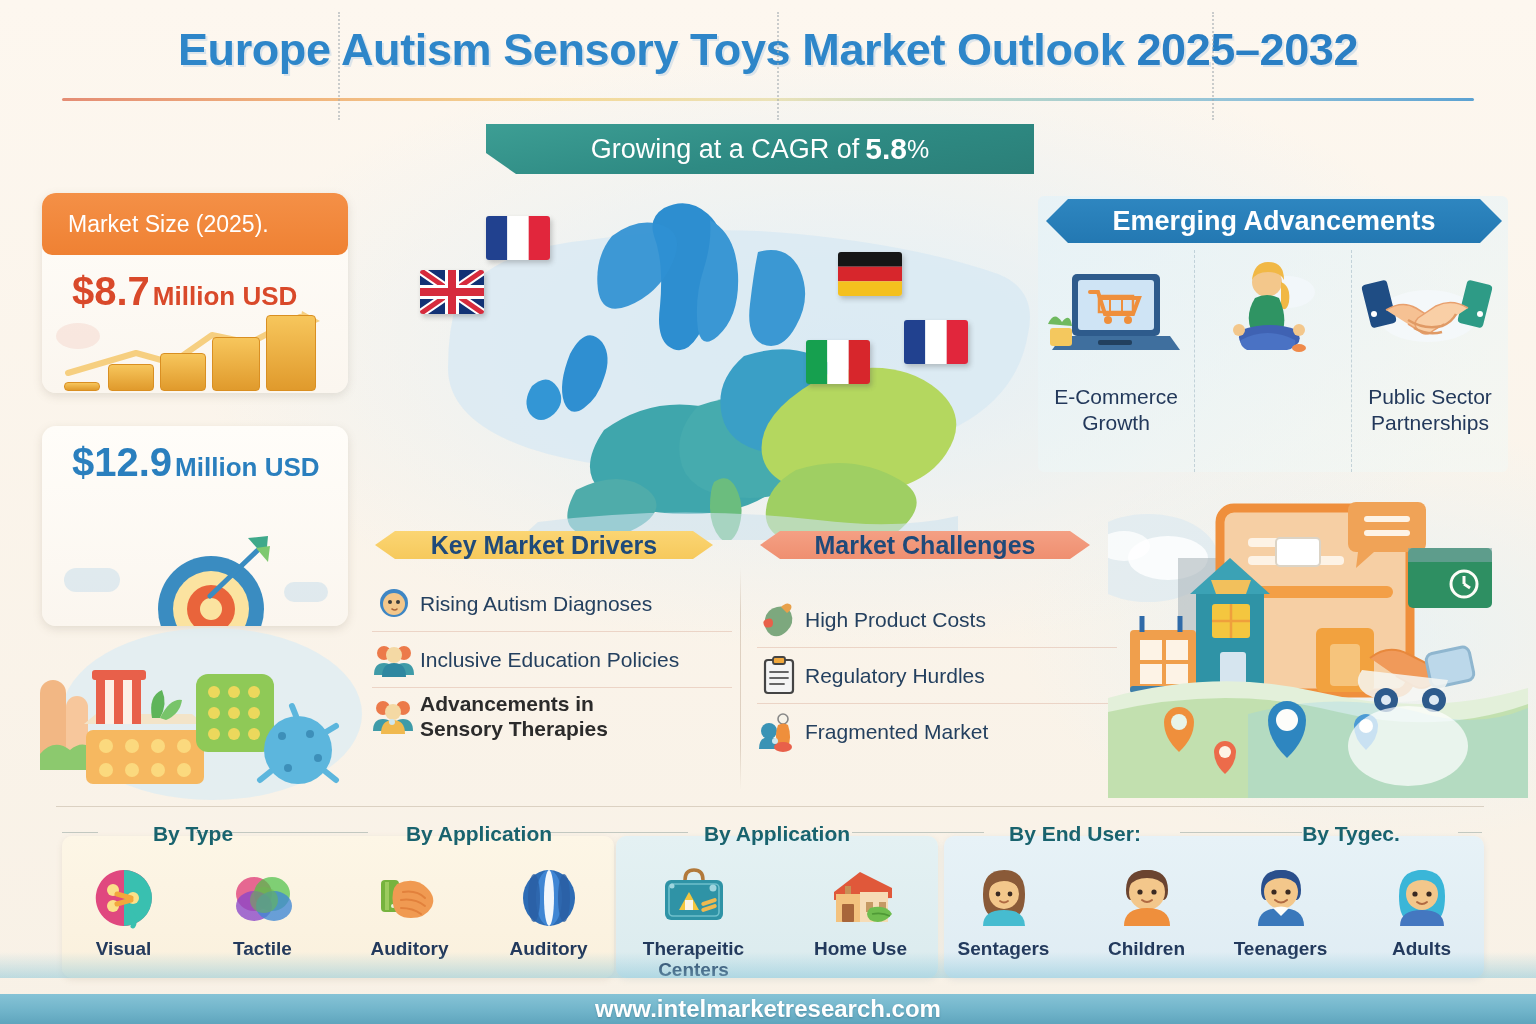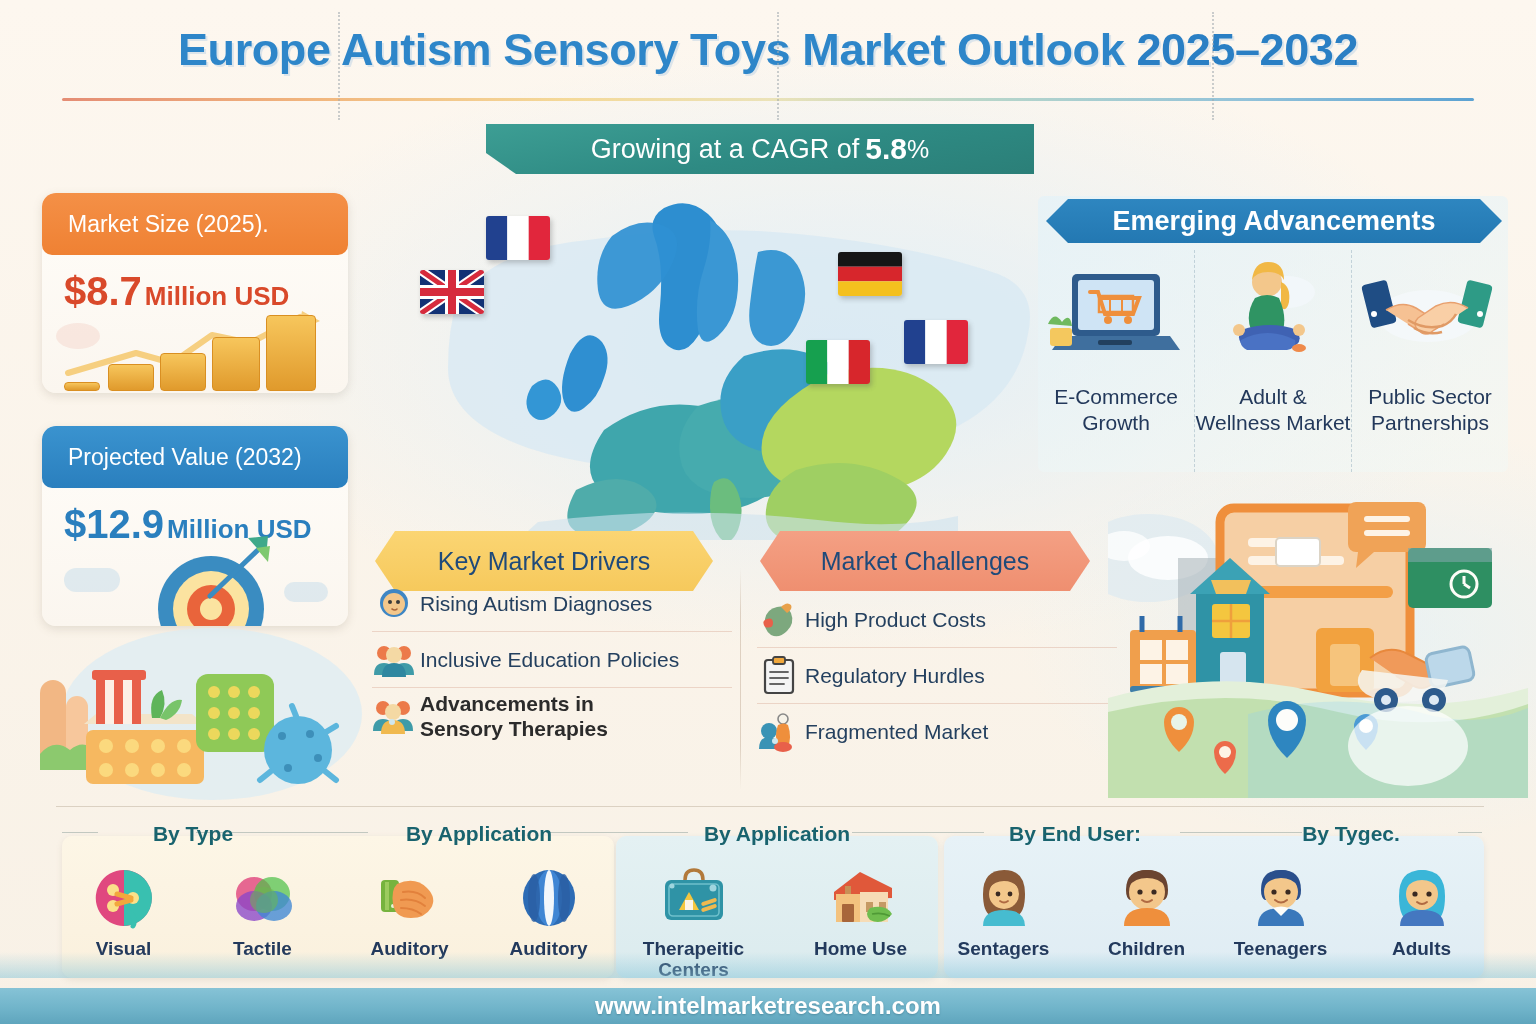--- a/index.html
+++ b/index.html
@@ -68,21 +68,21 @@
   }
   .stat-card.orange { left: 42px; top: 193px; height: 200px; }
   .stat-card.blue   { left: 42px; top: 426px; height: 200px; }
   .stat-head {
     height: 62px; display: flex; align-items: center; padding-left: 26px;
     color: #fff; font-size: 23px;
     border-radius: 12px 12px 10px 10px;
   }
   .stat-card.orange .stat-head { background: linear-gradient(#f49047, #ef8133); }
   .stat-card.blue   .stat-head { background: linear-gradient(#3a93cf, #2a7fbe); }
-  .stat-value { padding: 14px 8px 0 22px; white-space: nowrap; }
+  .stat-value { padding: 14px 8px 0 22px; white-space: nowrap; margin-left: 8px; }
   .stat-value .num { font-size: 40px; font-weight: bold; }
   .stat-value .unit { font-size: 26px; font-weight: bold; margin-left: 3px; }
   .stat-card.orange .num, .stat-card.orange .unit { color: #d9492a; }
   .stat-card.blue .num, .stat-card.blue .unit { color: #2a7fbe; }
 
   
   .coins { position: absolute; bottom: 0; left: 0; width: 100%; height: 96px; }
   .coin-stack { position: absolute; bottom: 2px; border-radius: 4px;
     background: linear-gradient(#f7c65c, #e09a2c); border: 1px solid #d98f22; }
   .arrow-line { position: absolute; bottom: 14px; left: 22px; width: 262px; height: 70px; }
@@ -125,23 +125,23 @@
     display: flex; }
   .opp-col { flex: 1; display: flex; flex-direction: column; align-items: center;
     border-right: 1px dashed rgba(150,175,190,0.5); padding-top: 8px; }
   .opp-col:last-child { border-right: none; }
   .opp-art { height: 112px; width: 100%; position: relative; }
   .opp-label { margin-top: 14px; font-size: 21px; color: #23395b; text-align: center;
     line-height: 1.22; }
 
   
   .sec-head {
-    position: absolute; height: 60px;
+    position: absolute; height: 28px;
     display: flex; align-items: center; justify-content: center;
-    font-size: 25px; font-weight: normal; color: #1f4a7a;
+    font-size: 25px; font-weight: bold; color: #1f4a7a;
     clip-path: polygon(20px 0, calc(100% - 20px) 0, 100% 50%, calc(100% - 20px) 100%, 20px 100%, 0 50%);
     box-shadow: 0 3px 6px rgba(140,120,90,0.2);
     text-align: right;
   }
   .sec-head.drivers { left: 375px; top: 531px; width: 338px;
     background: linear-gradient(#fbd573, #f6c95c); }
   .sec-head.challenges { left: 760px; top: 531px; width: 330px;
     background: linear-gradient(#f4a084, #ef8f70); }
   .sec-list { position: absolute; width: 360px; }
   .sec-list.drivers { left: 372px; top: 576px; }
@@ -181,21 +181,21 @@
   .seg-icon { width: 70px; height: 66px; position: relative; }
   .seg-label { margin-top: 8px; font-size: 19px; color: #22395c; text-align: center;
     line-height: 1.12; font-weight: 600; }
   .seg-sep { position: absolute; top: 12px; width: 1px; height: 108px;
     border-left: 2px dotted rgba(160,170,175,0.55); }
   .seg-hr { position: absolute; top: 832px; height: 1px;
     background: rgba(150,165,160,0.55); }
 
   
   .footer {
-    position: absolute; left: 0; bottom: 0; width: 100%; height: 36px;
+    position: absolute; left: 0; bottom: 0; width: 100%; height: 30px;
     background: linear-gradient(#86c3d6, #6fb3c9 60%, #5fa5bd);
     display: flex; align-items: center; justify-content: center;
   }
   .footer .url { color: #ffffff; font-size: 24px; font-weight: bold;
     text-shadow: 0 1px 2px rgba(40,90,110,0.4); }
   .footer-glow { position: absolute; left: 0; bottom: 46px; width: 100%; height: 26px;
     background: linear-gradient(to top, rgba(140,200,218,0.55), rgba(140,200,218,0)); }
 </style>
 </head>
 <body>
@@ -229,21 +229,20 @@
       </svg>
       <div class="coin-stack" style="left:22px;  width:36px; height:9px;"></div>
       <div class="coin-stack" style="left:66px;  width:46px; height:27px;"></div>
       <div class="coin-stack" style="left:118px; width:46px; height:38px;"></div>
       <div class="coin-stack" style="left:170px; width:48px; height:54px;"></div>
       <div class="coin-stack" style="left:224px; width:50px; height:76px;"></div>
     </div>
   </div>
 
   <div class="stat-card blue">
-    <div class="stat-head">Projected Value (2032)</div>
     <div class="stat-value">
       <span class="num">$12.9</span><span class="unit">Million USD</span>
     </div>
     <div class="cloud-s" style="left:22px; bottom:34px; width:56px; height:24px;"></div>
     <div class="cloud-s" style="right:20px; bottom:24px; width:44px; height:20px;"></div>
     <div class="target">
       <div class="r2">
           <div class="r3">
             <div class="r4"></div>
           </div>
@@ -424,23 +423,20 @@
           <path d="M57 22 q2 -18 16 -18 q16 0 16 18 q-4 -8 -16 -8 q-12 0 -16 8 z" fill="#f1b845"></path>
           <path d="M86 24 q10 4 8 20 q-2 10 -8 6 z" fill="#f1b845"></path>
           <path d="M60 40 q12 -6 24 0 q8 18 4 32 l-32 0 q-6 -16 4 -32 z" fill="#2f9463"></path>
           <path d="M46 72 q30 -10 56 0 q8 14 -8 18 l-42 0 q-12 -6 -6 -18 z" fill="#3f62b3"></path>
           <path d="M46 82 q26 -14 54 0 q2 8 -8 10 l-40 0 q-8 -4 -6 -10 z" fill="#4a72c4"></path>
           <circle cx="44" cy="72" r="6" fill="#f3c78b"></circle>
           <circle cx="104" cy="72" r="6" fill="#f3c78b"></circle>
           <ellipse cx="104" cy="90" rx="7" ry="4" fill="#ef8a4a"></ellipse>
         </svg>
       </div>
-      <div class="opp-label">Adult &amp;
-Wellness
-Market</div>
     </div>
 
     <div class="opp-col">
       <div class="opp-art">
         <svg viewBox="0 0 150 112" width="150" height="112">
           <ellipse cx="76" cy="58" rx="50" ry="26" fill="#f4f8fa"></ellipse>
           <rect x="14" y="24" width="26" height="44" rx="4" fill="#1f4d84" transform="rotate(-14 27 46)"></rect>
           <circle cx="22" cy="56" r="3" fill="#fff"></circle>
           <rect x="110" y="24" width="26" height="44" rx="4" fill="#2e9b86" transform="rotate(14 123 46)"></rect>
           <circle cx="128" cy="56" r="3" fill="#fff"></circle>

